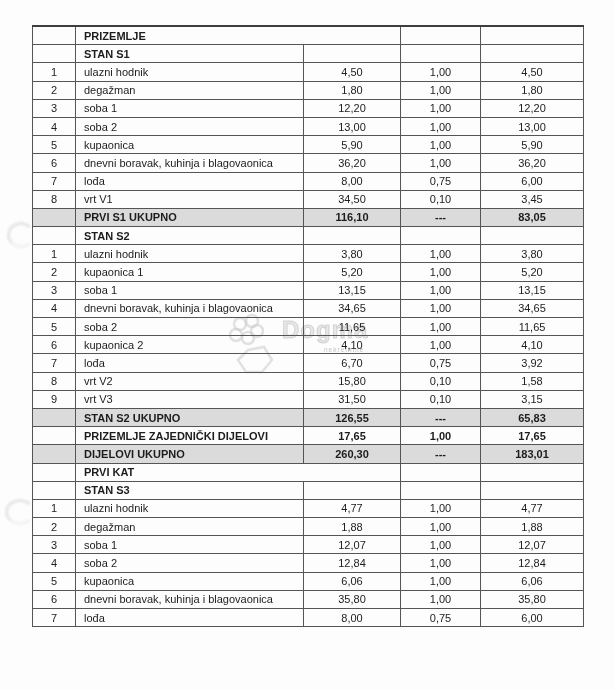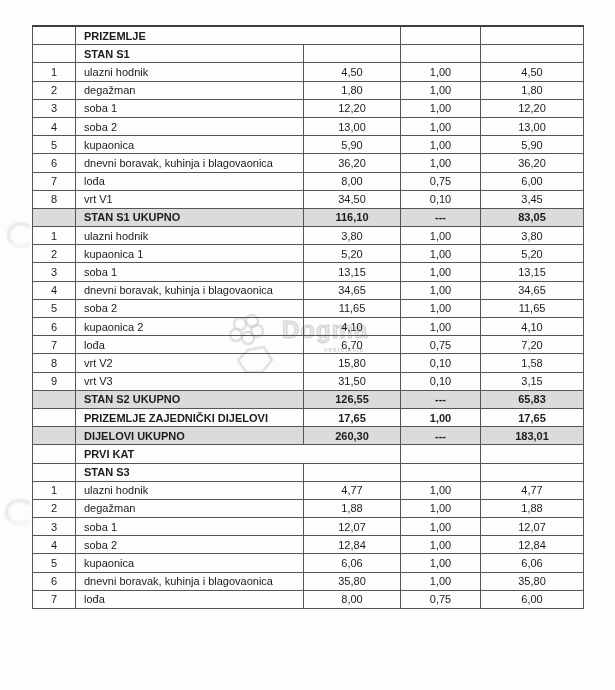--- a/index.html
+++ b/index.html
@@ -200,24 +200,31 @@
         </tr>
         <tr class="row-data">
           <td class="c-num">8</td>
           <td class="c-name">vrt V1</td>
           <td class="c-area">34,50</td>
           <td class="c-coef">0,10</td>
           <td class="c-red">3,45</td>
         </tr>
         <tr class="row-total">
           <td class="c-num"></td>
-          <td class="c-name">STAN S1 UKUPNO</td>
+          <td class="c-name">PRVI S1 UKUPNO</td>
           <td class="c-area">116,10</td>
           <td class="c-coef">---</td>
           <td class="c-red">83,05</td>
+        </tr>
+        <tr class="row-section">
+          <td class="c-num"></td>
+          <td class="c-name">STAN S2</td>
+          <td class="c-area"></td>
+          <td class="c-coef"></td>
+          <td class="c-red"></td>
         </tr>
         <tr class="row-data">
           <td class="c-num">1</td>
           <td class="c-name">ulazni hodnik</td>
           <td class="c-area">3,80</td>
           <td class="c-coef">1,00</td>
           <td class="c-red">3,80</td>
         </tr>
         <tr class="row-data">
           <td class="c-num">2</td>
@@ -252,21 +259,21 @@
           <td class="c-name">kupaonica 2</td>
           <td class="c-area">4,10</td>
           <td class="c-coef">1,00</td>
           <td class="c-red">4,10</td>
         </tr>
         <tr class="row-data">
           <td class="c-num">7</td>
           <td class="c-name">lođa</td>
           <td class="c-area">6,70</td>
           <td class="c-coef">0,75</td>
-          <td class="c-red">7,20</td>
+          <td class="c-red">3,92</td>
         </tr>
         <tr class="row-data">
           <td class="c-num">8</td>
           <td class="c-name">vrt V2</td>
           <td class="c-area">15,80</td>
           <td class="c-coef">0,10</td>
           <td class="c-red">1,58</td>
         </tr>
         <tr class="row-data">
           <td class="c-num">9</td>

